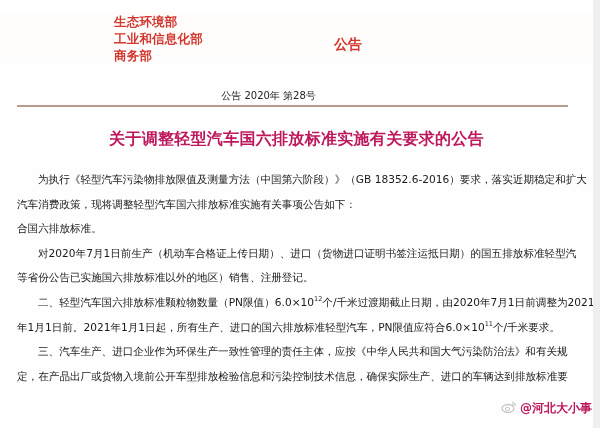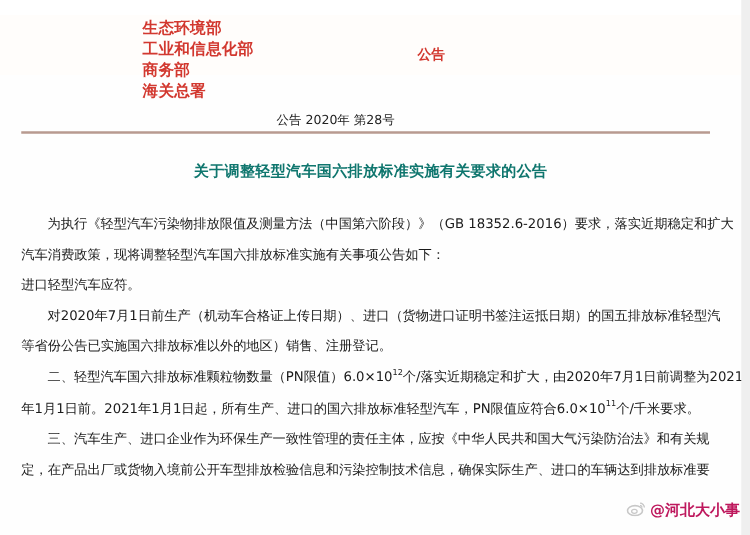--- a/index.html
+++ b/index.html
@@ -24,33 +24,33 @@
       background: #fffdfb;
     }
     .agencies {
       position: absolute; left: 114px; top: 1px;
       color: #d2382f; font-weight: bold; font-size: 12.5px; line-height: 17px;
       letter-spacing: 0.2px;
     }
     .agencies div { height: 17px; }
     .gonggao-mark {
       position: absolute; left: 334px; top: 24px;
-      color: #d2382f; font-weight: bold; font-size: 11px;
+      color: #d2382f; font-weight: bold; font-size: 14px;
     }
     .doc-number {
       position: absolute; left: 0; width: 537px; top: 77px; text-align: center;
       font-size: 10px; color: #222;
     }
     .red-rule {
       position: absolute; left: 17px; top: 93px; width: 551px; height: 2px;
       background: #b89a90;
     }
     .title {
       position: absolute; left: 0; width: 593px; top: 117px; text-align: center;
-      font-size: 12px; font-weight: bold; color: #0f766e; letter-spacing: 0.3px;
+      font-size: 16px; font-weight: bold; color: #be185d; letter-spacing: 0.3px;
     }
     .body-text {
       position: absolute; left: 17px; top: 155px; width: 470px;
       font-size: 10.6px; line-height: 24.6px; color: #1a1a1a;
     }
     .para { text-indent: 21px; text-align: justify; }
     .para .line { display: block; white-space: nowrap; }
     .para .line.first { text-indent: 21px; }
     .para .line.rest { text-indent: 0; }
     sup { font-size: 6.5px; vertical-align: 5px; line-height: 0; }
@@ -67,45 +67,44 @@
 </head>
 <body>
 
 <div class="page">
   <div class="header-zone"></div>
 
   <div class="agencies">
     <div>生态环境部</div>
     <div>工业和信息化部</div>
     <div>商务部</div>
-    <div>海关总署</div>
   </div>
 
   <div class="gonggao-mark">公告</div>
 
   <div class="doc-number">公告 2020年 第28号</div>
 
   <div class="red-rule"></div>
 
   <div class="title">关于调整轻型汽车国六排放标准实施有关要求的公告</div>
 
   <div class="body-text">
     <div class="para">
       <span class="line first">为执行《轻型汽车污染物排放限值及测量方法（中国第六阶段）》（GB 18352.6-2016）要求，落实近期稳定和扩大</span>
       <span class="line rest">汽车消费政策，现将调整轻型汽车国六排放标准实施有关事项公告如下：</span>
     </div>
     <div class="para">
-      <span class="line rest">进口轻型汽车应符。</span>
+      <span class="line rest">合国六排放标准。</span>
     </div>
     <div class="para">
       <span class="line first">对2020年7月1日前生产（机动车合格证上传日期）、进口（货物进口证明书签注运抵日期）的国五排放标准轻型汽</span>
       <span class="line rest">等省份公告已实施国六排放标准以外的地区）销售、注册登记。</span>
     </div>
     <div class="para">
-      <span class="line first"><span>二、轻型汽车国六排放标准颗粒物数量（PN限值）6.0×10</span><sup>12</sup><span>个/落实近期稳定和扩大，由2020年7月1日前调整为2021</span></span>
+      <span class="line first"><span>二、轻型汽车国六排放标准颗粒物数量（PN限值）6.0×10</span><sup>12</sup><span>个/千米过渡期截止日期，由2020年7月1日前调整为2021</span></span>
       <span class="line rest"><span>年1月1日前。2021年1月1日起，所有生产、进口的国六排放标准轻型汽车，PN限值应符合6.0×10</span><sup>11</sup><span>个/千米要求。</span></span>
     </div>
     <div class="para">
       <span class="line first">三、汽车生产、进口企业作为环保生产一致性管理的责任主体，应按《中华人民共和国大气污染防治法》和有关规</span>
       <span class="line rest">定，在产品出厂或货物入境前公开车型排放检验信息和污染控制技术信息，确保实际生产、进口的车辆达到排放标准要</span>
 
     </div>
 
   </div>
 </div>

